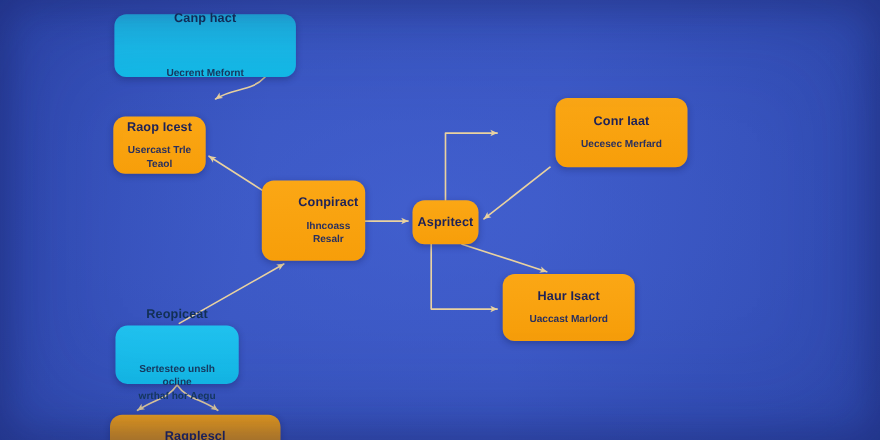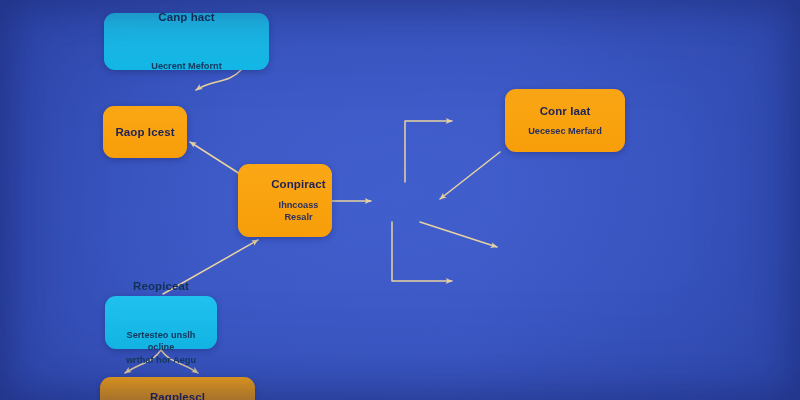--- a/index.html
+++ b/index.html
@@ -117,33 +117,42 @@
     </g>
   </svg>
 
   <div class="node cyan soft" style="left: 104px; top: 13px; width: 165px; height: 57px;">
     <div class="title">Canp hact</div>
     <div class="subtitle">Uecrent Mefornt</div>
   </div>
 
   <div class="node orange soft" style="left: 103px; top: 90px; width: 84px; height: 52px; margin-top: 16px;">
     <div class="title">Raop Icest</div>
+    <div class="subtitle">Usercast Trle Teaol</div>
   </div>
 
   <div class="node orange soft" style="left: 238px; top: 164px; width: 94px; height: 73px; padding-left: 35px;">
     <div class="title">Conpiract</div>
     <div class="subtitle">Ihncoass Resalr</div>
   </div>
 
+  <div class="node orange soft" style="left: 375px; top: 182px; width: 60px; height: 40px;">
+    <div class="title">Aspritect</div>
+
+  </div>
 
   <div class="node orange soft" style="left: 457px; top: 89px; width: 120px; height: 63px; margin-left: 48px;">
     <div class="title">Conr Iaat</div>
     <div class="subtitle">Uecesec Merfard</div>
   </div>
 
+  <div class="node orange soft" style="left: 457px; top: 249px; width: 120px; height: 61px;">
+    <div class="title">Haur Isact</div>
+    <div class="subtitle">Uaccast Marlord</div>
+  </div>
 
   <div class="node cyan soft" style="left: 105px; top: 296px; width: 112px; height: 53px;">
     <div class="title">Reopiceat</div>
     <div class="subtitle">Sertesteo unslh ocline
 wrthaf hor Aegu</div>
   </div>
 
   <div class="node orange soft" style="left: 100px; top: 377px; width: 155px; height: 40px;">
     <div class="title">Ragplescl</div>
 

